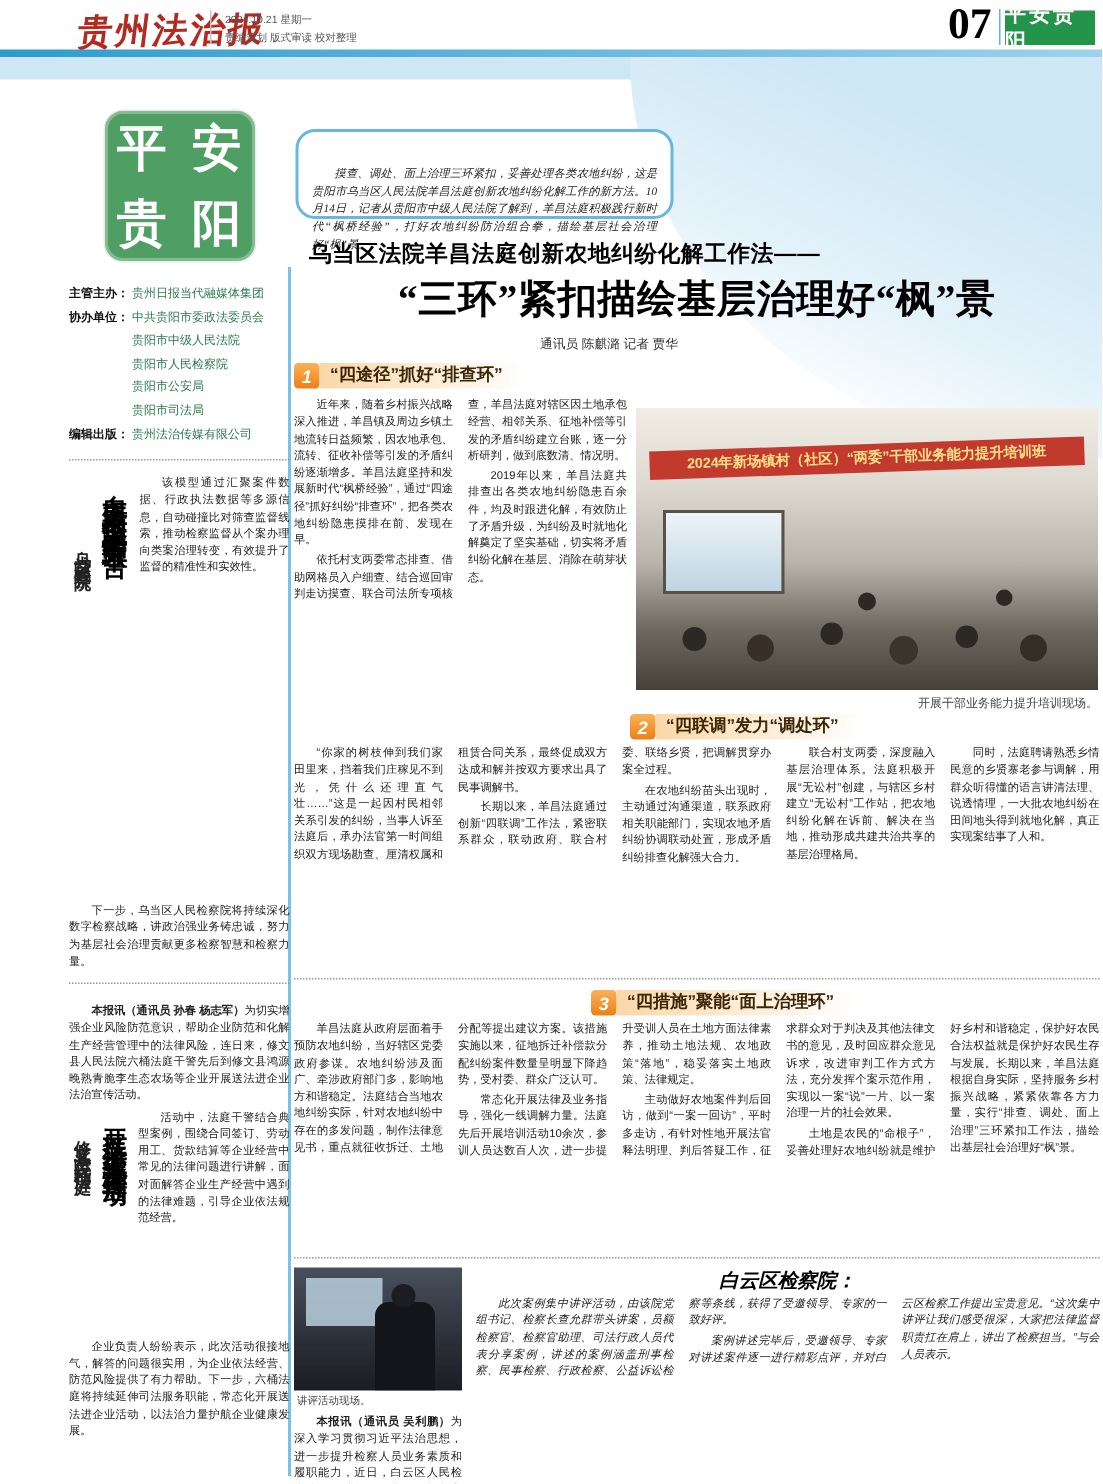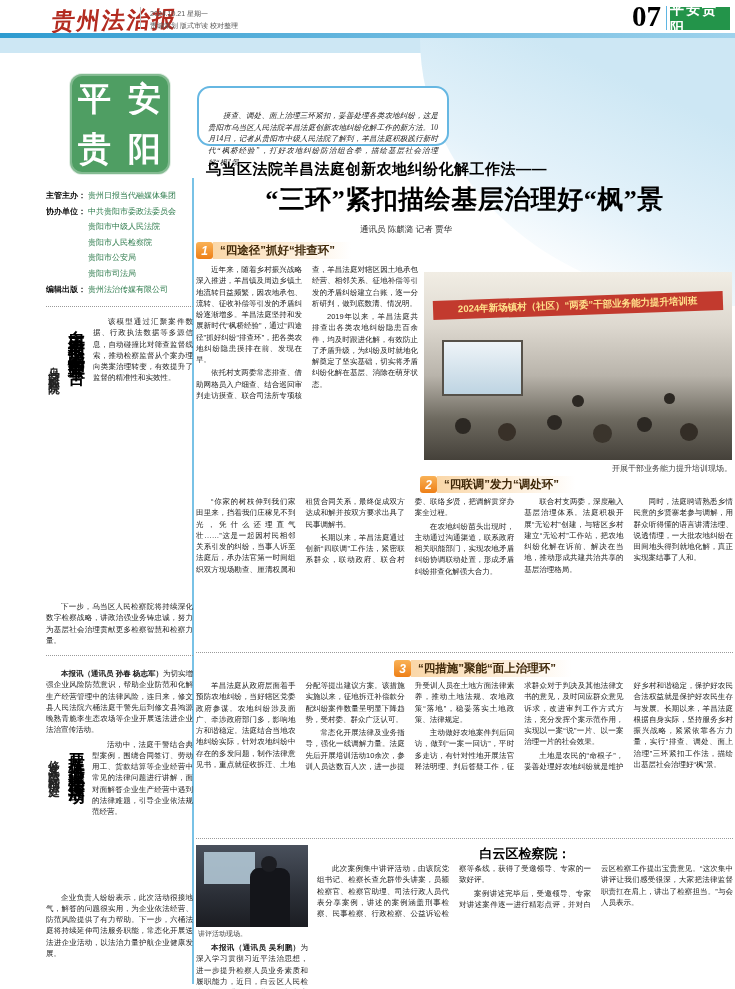--- a/index.html
+++ b/index.html
@@ -115,21 +115,21 @@
              background:linear-gradient(180deg,#49505c 0%,#2b2f37 60%,#1b1d22 100%); }
   .b-photo .panel { position:absolute; left:7%; top:8%; width:46%; height:40%;
                     background:#b9cfdd; opacity:.85; }
   .b-photo .figure { position:absolute; right:16%; bottom:0; width:36%; height:72%;
                      background:#14151a; border-radius:9px 9px 0 0; }
   .b-photo .figure:before { content:""; position:absolute; left:28%; top:-12px; width:16px;
                             height:16px; border-radius:50%; background:#1c1d22; }
   .b-caption { font-size:7px; color:#444; margin:2px 0 3px 2px; }
   .b-lead { font-size:7.5px; line-height:1.5; text-align:justify; color:#222; }
   .b-lead p { text-indent:2em; }
-  .b-right { flex:1; }
+  .b-right { flex:1;font-style:italic; }
   .b-org { text-align:center; font-size:13px; font-weight:bold; color:#000; }
   .b-headline { text-align:center; font-size:21px; font-weight:bold;
                 font-family:"Liberation Serif", serif; color:#000; margin:1px 0 5px; }
   .b-body { column-count:3; column-gap:10px; height:96px; font-size:7.5px; line-height:1.5;
             text-align:justify; color:#222; }
   .b-body p { text-indent:2em; margin-bottom:2px; }
 </style>
 </head>
 <body>
 

